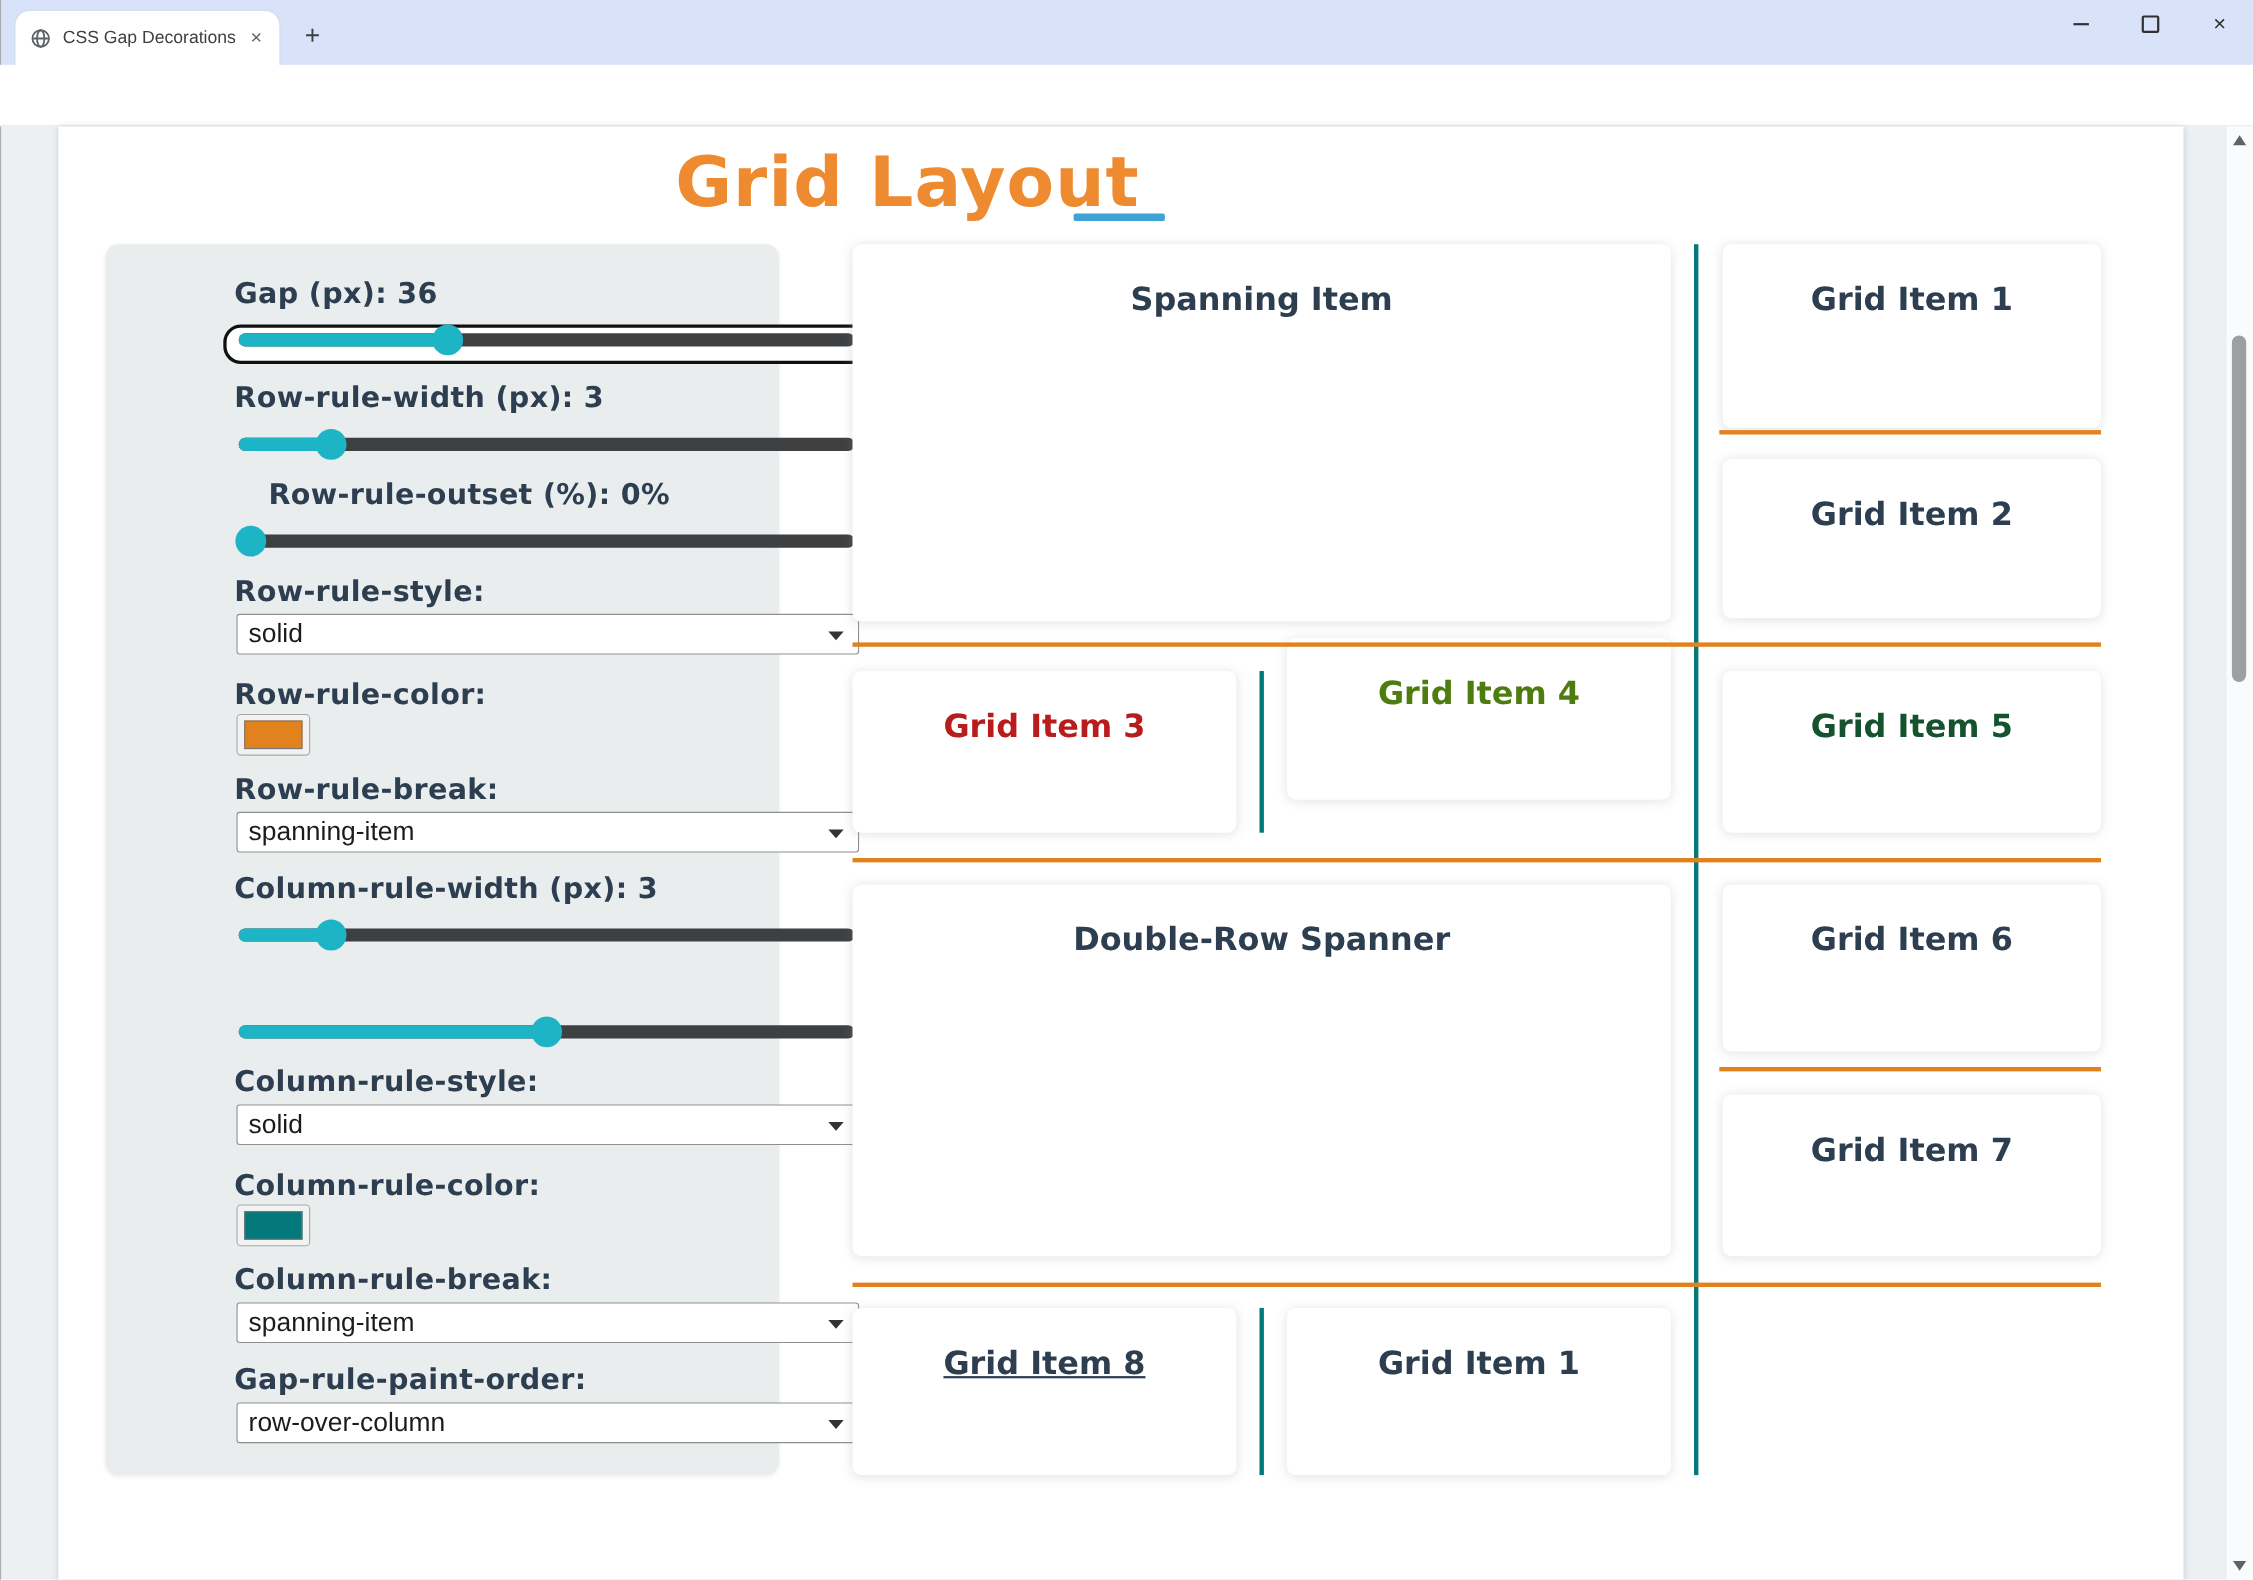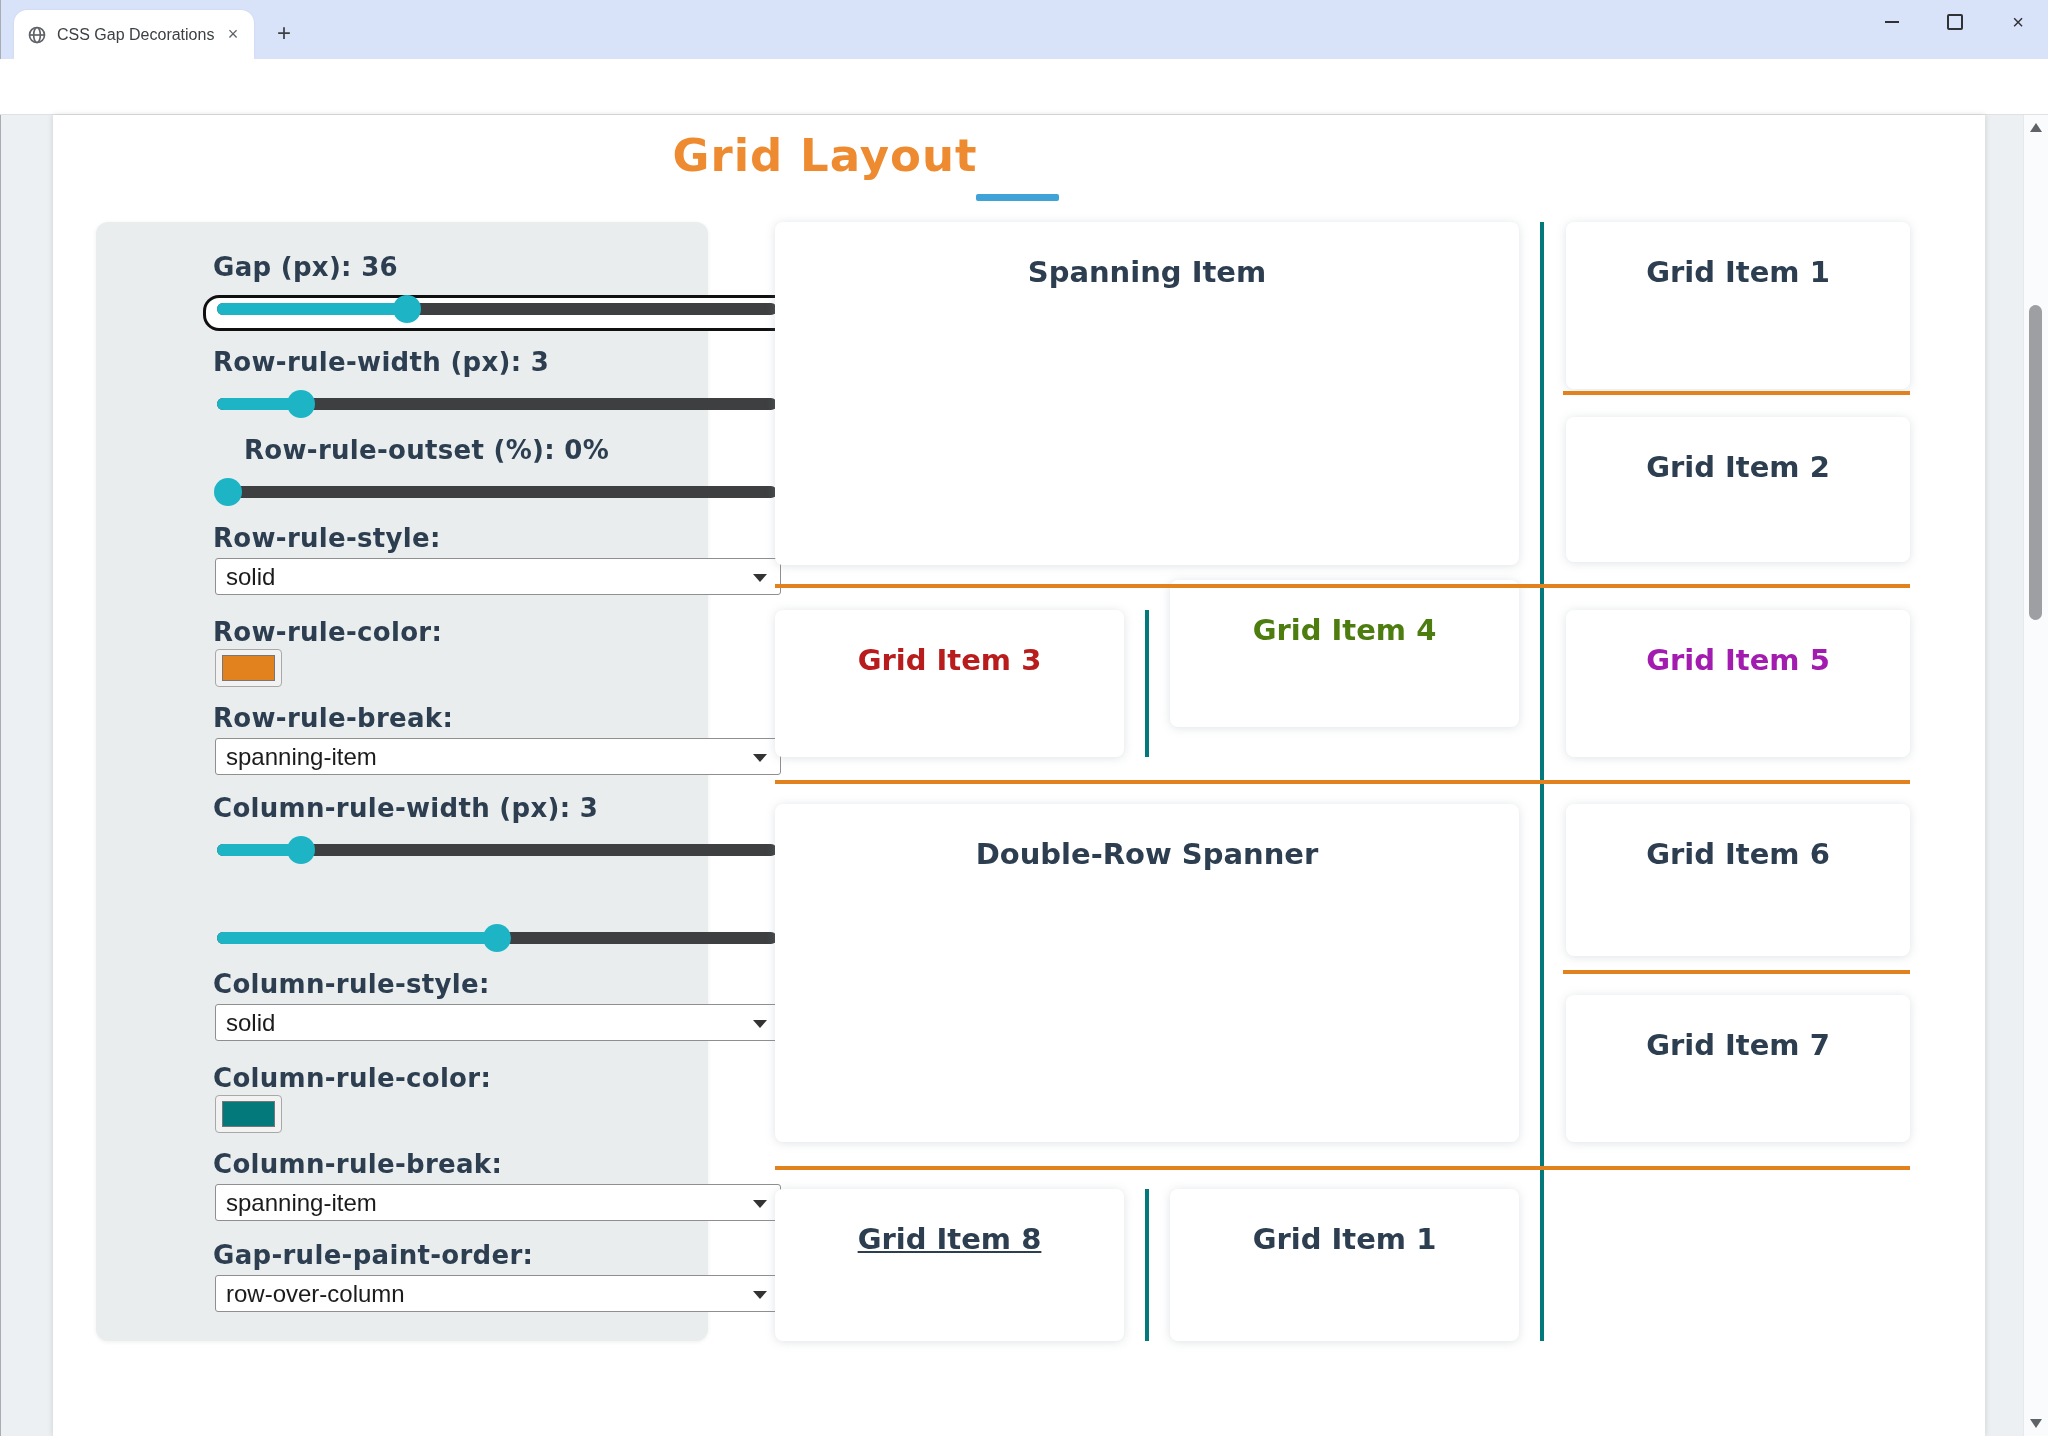--- a/index.html
+++ b/index.html
@@ -20,21 +20,21 @@
   .navbtn{top:73px;width:34px;height:34px;display:flex;align-items:center;justify-content:center;border-radius:17px;}
   #omnibox{left:167px;top:66px;width:1700px;height:42px;background:#eef1fb;border-radius:21px;display:flex;align-items:center;}
   #url-text{margin-left:16px;font:19px "Liberation Sans",sans-serif;color:#202124;}
   #bookmark-star{position:absolute;right:38px;font:24px "Liberation Sans",sans-serif;color:#5f6368;}
   #toolbar-divider{left:1932px;top:73px;width:1px;height:26px;background:#dadce0;}
   #menu-dots{left:2004px;top:73px;width:26px;height:34px;display:flex;flex-direction:column;align-items:center;justify-content:center;gap:4px;}
   #menu-dots i{width:4px;height:4px;border-radius:2px;background:#5f6368;}
   
   #page-bg{left:0;top:115px;width:2023px;height:1321px;background:#edf0f2;border-left:1px solid #a9adb3;box-sizing:border-box;}
   #content{left:53px;top:115px;width:1932px;height:1321px;background:#fff;box-shadow:0 0 6px rgba(0,0,0,.14);}
-  #page-title{left:53px;top:129px;width:1544px;text-align:center;font-size:45px;font-weight:700;letter-spacing:1px;}
+  #page-title{left:53px;top:129px;width:1544px;text-align:center;font-size:63px;font-weight:700;letter-spacing:1px;}
   #title-underline{left:976px;top:194px;width:83px;height:7px;border-radius:2px;}
   #controls-panel{left:96px;top:222px;width:612px;height:1119px;border-radius:12px;box-shadow:0 1px 4px rgba(0,0,0,.07);}
   .ctl-label{position:absolute;left:117px;font-size:26px;font-weight:600;letter-spacing:.3px;white-space:nowrap;}
   .slider-ring{position:absolute;left:107px;width:588px;height:30px;background:#fff;border:3px solid #101010;border-radius:16px;}
   .slider-track{position:absolute;left:121px;width:560px;height:12px;border-radius:6px;}
   .slider-fill{position:absolute;left:0;top:0;height:12px;border-radius:6px;}
   .slider-thumb{position:absolute;width:28px;height:28px;border-radius:14px;top:-8px;}
   .ctl-select{position:absolute;left:119px;width:566px;height:37px;box-sizing:border-box;background:#fff;border:1px solid #8f8f8f;border-radius:3px;display:flex;align-items:center;padding-left:10px;font:24px "Liberation Sans",sans-serif;color:#1b1b1b;}
   .sel-chevron{position:absolute;right:13px;top:15px;width:0;height:0;border-left:7px solid transparent;border-right:7px solid transparent;border-top:8px solid #333;}
   .color-swatch{position:absolute;left:119px;width:67px;height:38px;box-sizing:border-box;background:#f2f2f2;border:1px solid #a8a8a8;border-radius:4px;display:flex;align-items:center;justify-content:center;}
@@ -185,21 +185,21 @@
       <span>row-over-column</span>
       <div class="sel-chevron"></div>
     </div>
   </div>
 <div class="abs" id="grid-area">
     <div class="grid-card" style="left: 775px; top: 222px; width: 744px; height: 343px; color: rgb(44, 62, 80);"><span>Spanning Item</span></div>
     <div class="grid-card" style="left: 1566px; top: 222px; width: 344px; height: 167px; color: rgb(44, 62, 80);"><span>Grid Item 1</span></div>
     <div class="grid-card" style="left: 1566px; top: 417px; width: 344px; height: 145px; color: rgb(44, 62, 80);"><span>Grid Item 2</span></div>
     <div class="grid-card" style="left: 775px; top: 610px; width: 349px; height: 147px; color: #b91c1c;"><span>Grid Item 3</span></div>
     <div class="grid-card" style="left: 1170px; top: 580px; width: 349px; height: 147px; color: #4d7c0f;"><span>Grid Item 4</span></div>
-    <div class="grid-card" style="left: 1566px; top: 610px; width: 344px; height: 147px; color: #a21caf;"><span>Grid Item 5</span></div>
+    <div class="grid-card" style="left: 1566px; top: 610px; width: 344px; height: 147px; color: #14532d;"><span>Grid Item 5</span></div>
     <div class="grid-card" style="left: 775px; top: 804px; width: 744px; height: 338px; color: rgb(44, 62, 80);"><span>Double-Row Spanner</span></div>
     <div class="grid-card" style="left: 1566px; top: 804px; width: 344px; height: 152px; color: rgb(44, 62, 80);"><span>Grid Item 6</span></div>
     <div class="grid-card" style="left: 1566px; top: 995px; width: 344px; height: 147px; color: rgb(44, 62, 80);"><span>Grid Item 7</span></div>
     <div class="grid-card" style="left: 775px; top: 1189px; width: 349px; height: 152px; color: rgb(44, 62, 80); text-decoration: underline;"><span>Grid Item 8</span></div>
     <div class="grid-card" style="left: 1170px; top: 1189px; width: 349px; height: 152px; color: rgb(44, 62, 80);"><span>Grid Item 1</span></div>
     <div class="rule" style="left: 1540px; top: 222px; width: 4px; height: 1119px; background: rgb(3, 121, 123); z-index: 2;"></div>
     <div class="rule" style="left: 1145px; top: 610px; width: 4px; height: 147px; background: rgb(3, 121, 123); z-index: 2;"></div>
     <div class="rule" style="left: 1145px; top: 1189px; width: 4px; height: 152px; background: rgb(3, 121, 123); z-index: 2;"></div>
     <div class="rule" style="left: 1563px; top: 391px; width: 347px; height: 4px; background: rgb(226, 130, 30); z-index: 3;"></div>
     <div class="rule" style="left: 775px; top: 584px; width: 1135px; height: 4px; background: rgb(226, 130, 30); z-index: 3;"></div>

